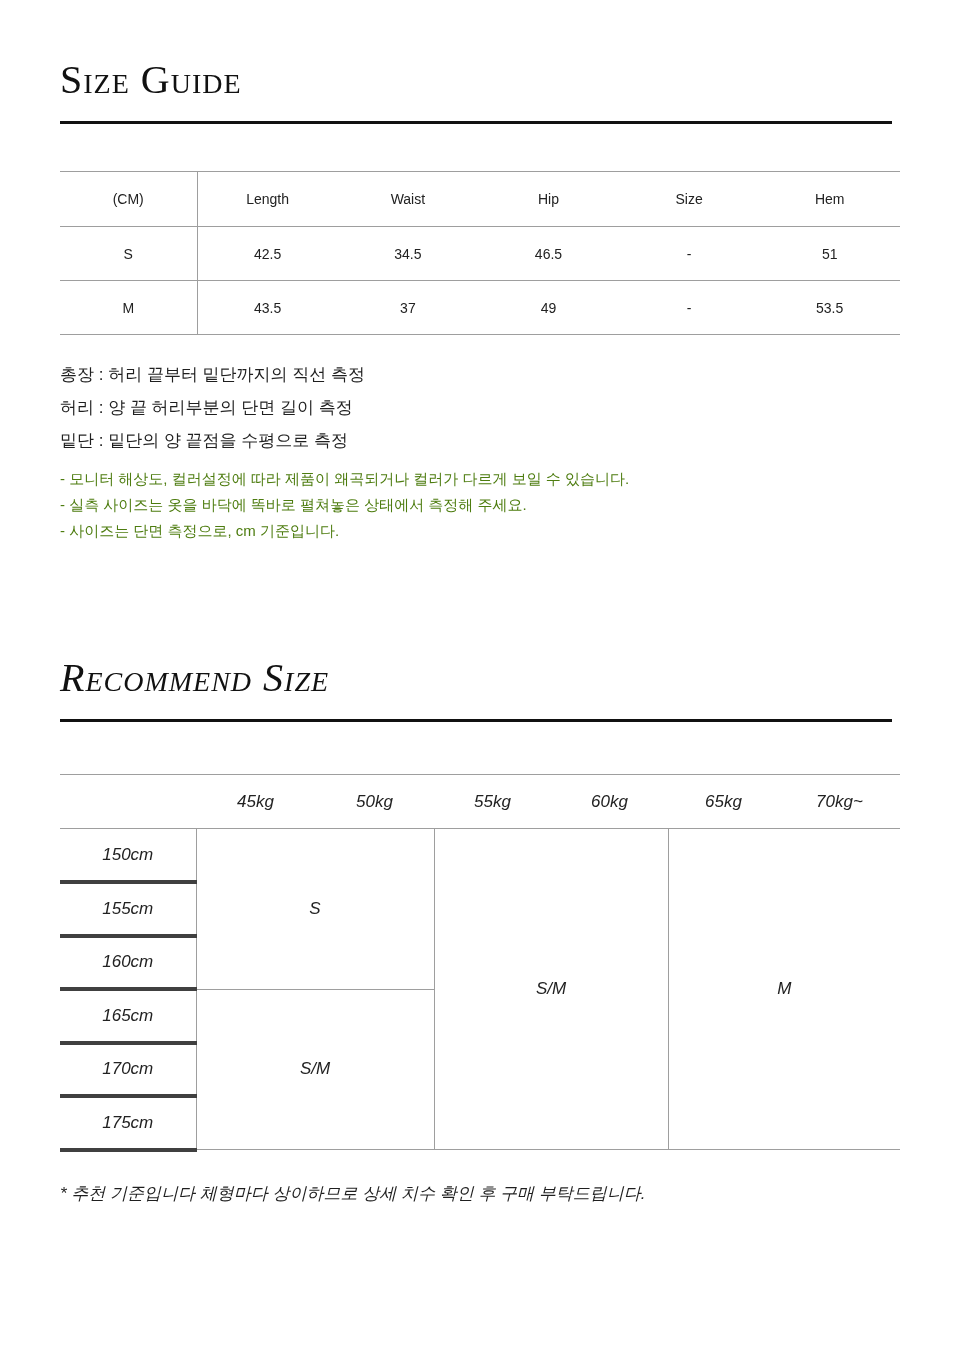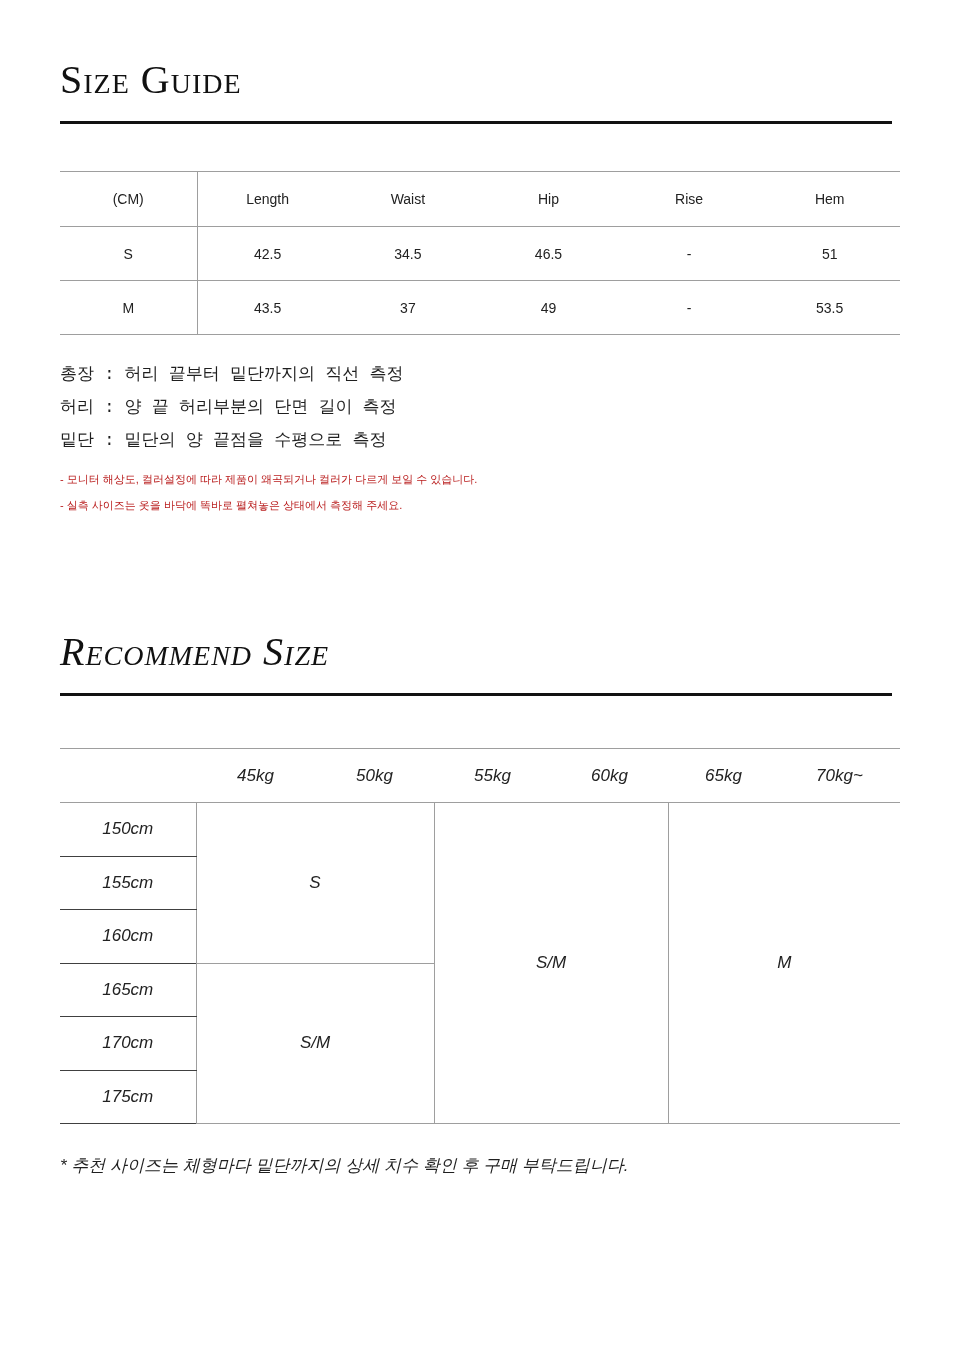--- a/index.html
+++ b/index.html
@@ -49,27 +49,26 @@
   }
   .measure-table tbody td { height: 54px; }
   .measure-table .first-col { border-right: 1px solid #9e9e9e; }
 
   
   .measurements { margin-top: 23px; }
   .measurements p {
     font-size: 17px;
     line-height: 33px;
     color: #1f1f1f;
-    font-family: Liberation Mono, monospace;
   }
   .notes { margin-top: 9px; }
   .notes p {
-    font-size: 11px;
+    font-size: 15px;
     line-height: 26px;
-    color: #b91c1c;
+    color: #4d7c0f;
   }
 
   
   .recommend-section { margin-top: 112px; font-style: italic; }
   .recommend-table {
     width: 100%;
     margin-top: 52px;
     border-collapse: collapse;
     table-layout: fixed;
     font-size: 17px;
@@ -86,21 +85,21 @@
     border-bottom: 1px solid #9e9e9e;
   }
   .weight-pair {
     display: flex;
     justify-content: space-around;
     align-items: flex-start;
   }
   .recommend-table td.height-cell {
     height: 53.5px;
     border-right: 1px solid #9e9e9e;
-    border-bottom: 1px solid #404040;
+    border-bottom: 4px solid #404040;
   }
   .recommend-table td.zone-cell { border-bottom: 1px solid #9e9e9e; }
   .recommend-table td.vline-left { border-left: 1px solid #9e9e9e; }
 
   .footnote {
     margin-top: 30px;
     font-size: 17px;
     color: #1f1f1f;
   }
 </style>
@@ -121,21 +120,21 @@
           <col style="width:140.6px">
           <col style="width:140.6px">
           <col style="width:140.6px">
       </colgroup>
       <thead>
         <tr>
           <th class="first-col">(CM)</th>
           <th>Length</th>
           <th>Waist</th>
           <th>Hip</th>
-          <th>Rise</th>
+          <th>Size</th>
           <th>Hem</th>
         </tr>
       </thead>
       <tbody>
         <tr>
           <td class="first-col">S</td>
           <td>42.5</td>
           <td>34.5</td>
           <td>46.5</td>
           <td>-</td>
@@ -154,20 +153,21 @@
 
     <div class="measurements">
       <p>총장 : 허리 끝부터 밑단까지의 직선 측정</p>
       <p>허리 : 양 끝 허리부분의 단면 길이 측정</p>
       <p>밑단 : 밑단의 양 끝점을 수평으로 측정</p>
     </div>
 
     <div class="notes">
       <p>- 모니터 해상도, 컬러설정에 따라 제품이 왜곡되거나 컬러가 다르게 보일 수 있습니다.</p>
       <p>- 실측 사이즈는 옷을 바닥에 똑바로 펼쳐놓은 상태에서 측정해 주세요.</p>
+      <p>- 사이즈는 단면 측정으로, cm 기준입니다.</p>
     </div>
   </section>
 
   <section class="recommend-section">
     <h1 class="heading">Recommend Size</h1>
     <div class="rule"></div>
 
     <table class="recommend-table">
       <colgroup>
         <col style="width:136px">
@@ -217,16 +217,16 @@
         </tr>
         <tr>
           <td class="height-cell">170cm</td>
         </tr>
         <tr>
           <td class="height-cell">175cm</td>
         </tr>
       </tbody>
     </table>
 
-    <p class="footnote">* 추천 사이즈는 체형마다 밑단까지의 상세 치수 확인 후 구매 부탁드립니다.</p>
+    <p class="footnote">* 추천 기준입니다 체형마다 상이하므로 상세 치수 확인 후 구매 부탁드립니다.</p>
   </section>
 
 </div>
 
 </body></html>

